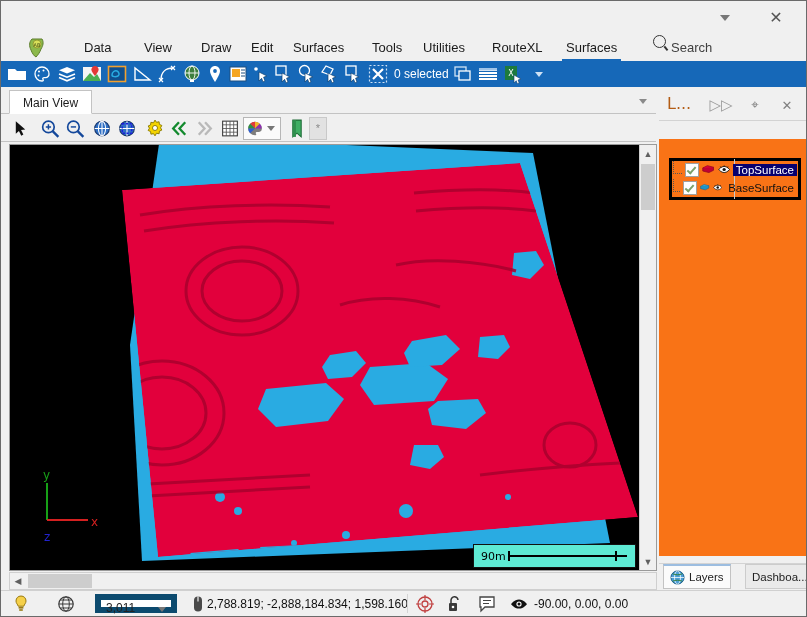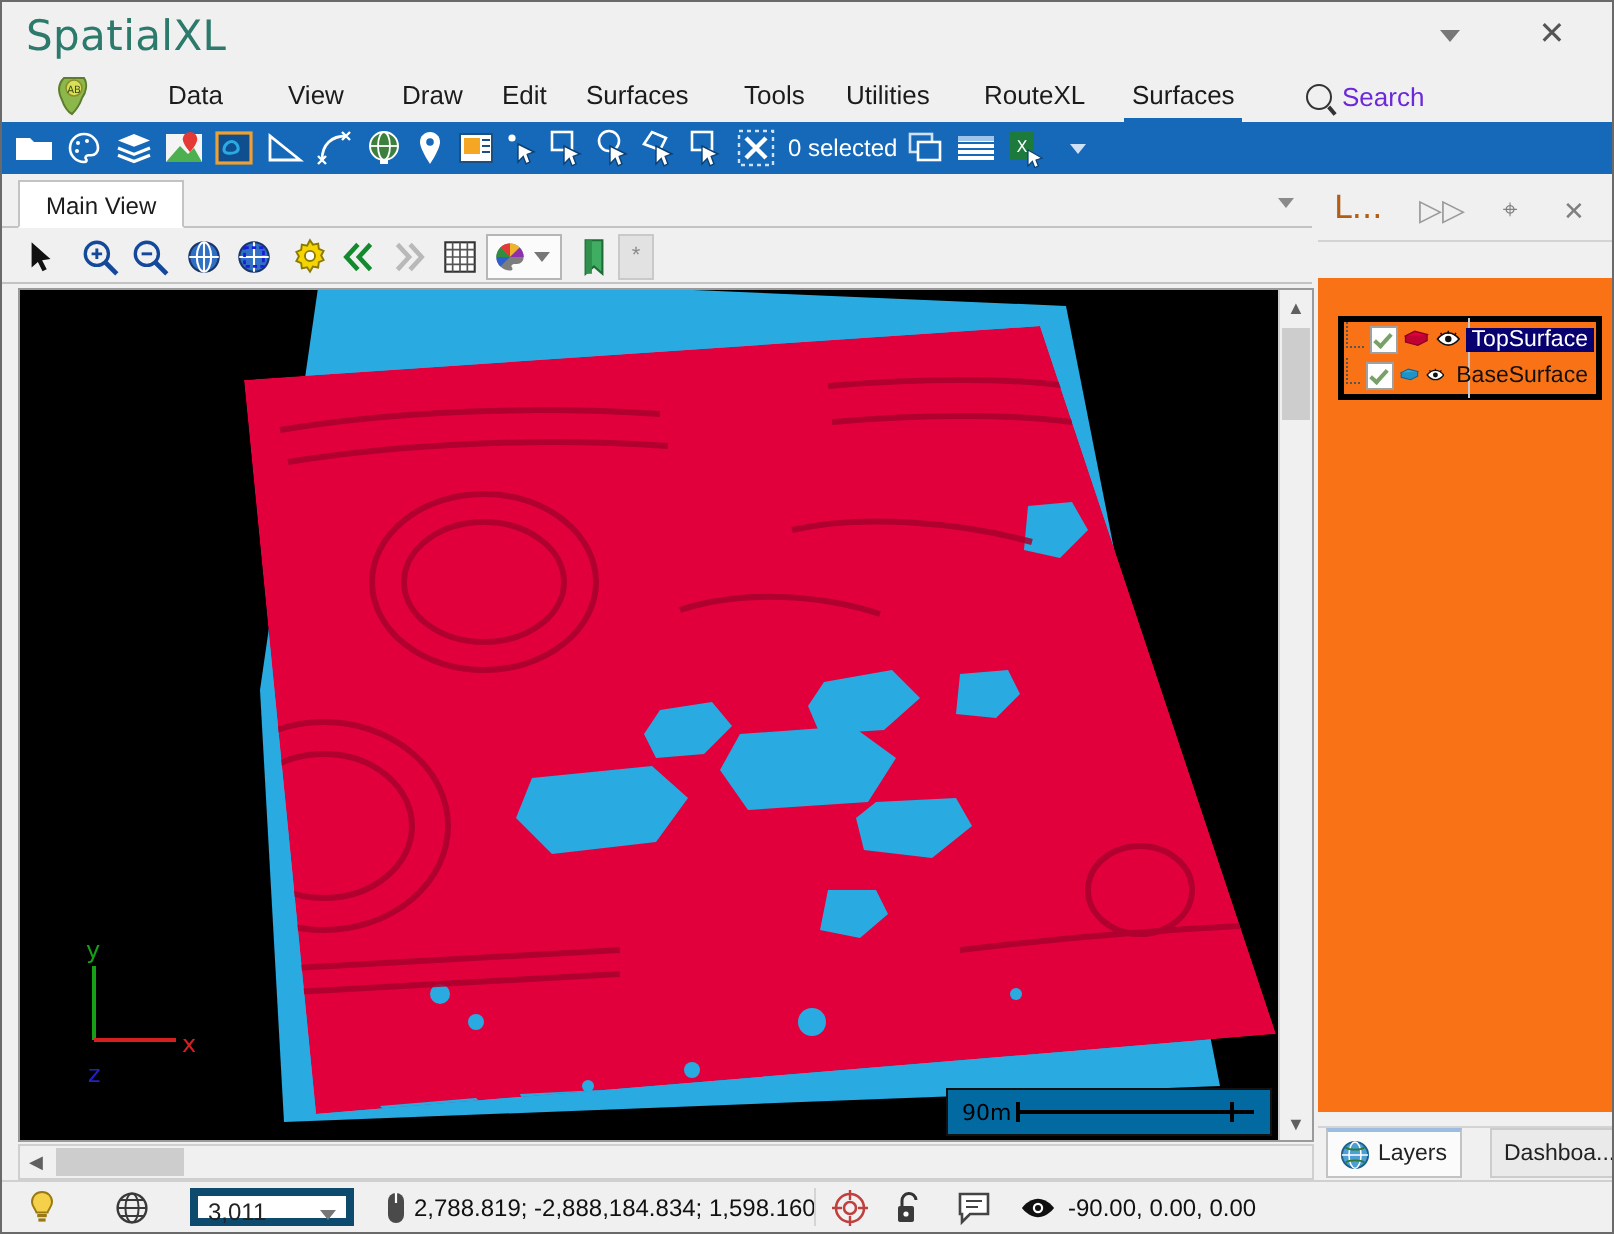--- a/index.html
+++ b/index.html
@@ -83,22 +83,22 @@
     height: 3px;
     background: #1668b8;
     bottom: -1px;
     left: 0; right: 0;
   }
   .search-wrap {
     position: absolute;
     top: 0; left: 652px;
     height: 26px; line-height: 25px;
     font-size: 13px;
-    color: #6d28d9;
-    display: flex; align-items: center; gap: 5px;
+    color: #404040;
+    display: flex; gap: 5px;
   }
   .mag {
     width: 11px; height: 11px;
     border: 1.6px solid #333;
     border-radius: 50%;
     position: relative;
     display: inline-block;
   }
   .mag::after {
     content: "";
@@ -213,21 +213,21 @@
     border: 1px solid #9a9a9a;
     box-sizing: border-box;
     overflow: hidden;
   }
   .map-svg { position: absolute; left: 0; top: 0; }
 
   .scalebar {
     position: absolute;
     left: 463px; top: 399px;
     width: 163px; height: 24px;
-    background: #0369a1;
+    background: #5eead4;
     border: 1px solid #111;
     box-sizing: border-box;
     display: flex; align-items: center;
     padding-left: 7px;
     gap: 2px;
   }
   .scalebar .lbl { font-size: 11px; color: #000; font-family: "DejaVu Sans", sans-serif; }
   .sb-line {
     position: relative;
     flex: 1;
@@ -439,21 +439,21 @@
   .sb-ico {
     position: absolute;
     top: 3px;
     width: 20px; height: 20px;
   }
   .sb-combo {
     position: absolute;
     left: 94px; top: 3px;
     width: 82px; height: 19px;
     background: #fff;
-    border: 4px solid #0c4a6e;
+    border: 6px solid #0c4a6e;
     box-sizing: border-box;
     font-size: 12px;
     line-height: 17px;
     padding-left: 5px;
   }
   .sb-combo .cb-caret {
     position: absolute;
     right: 5px; top: 7px;
     width: 0; height: 0;
     border-left: 4px solid transparent;
@@ -473,21 +473,20 @@
     top: 3px; width: 1px; height: 19px;
     background: #d4d4d4;
   }
 </style>
 </head>
 <body>
 
 <div id="app">
 
   <div class="titlebar">
-    <div class="app-title">SpatialXL</div>
     <div class="win-btn down">
       <span class="caret-dn"></span>
     </div>
     <div class="win-btn close">
       <span class="xmark">✕</span>
     </div>
   </div>
 
   <div class="menubar">
     <svg class="app-glyph" viewBox="0 0 22 22">

